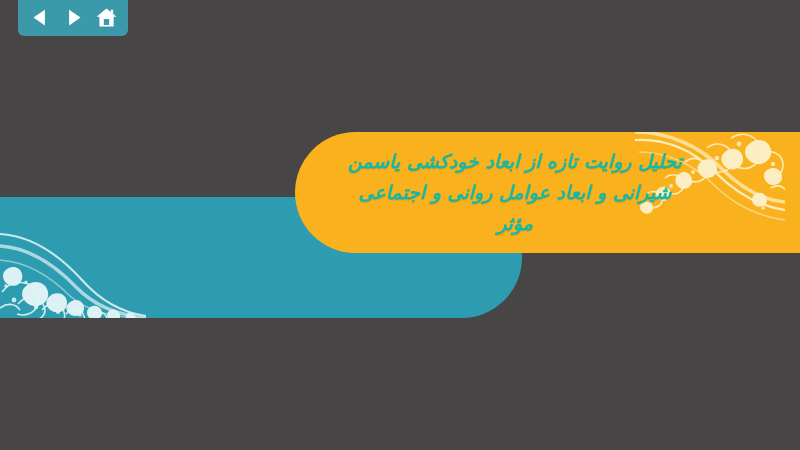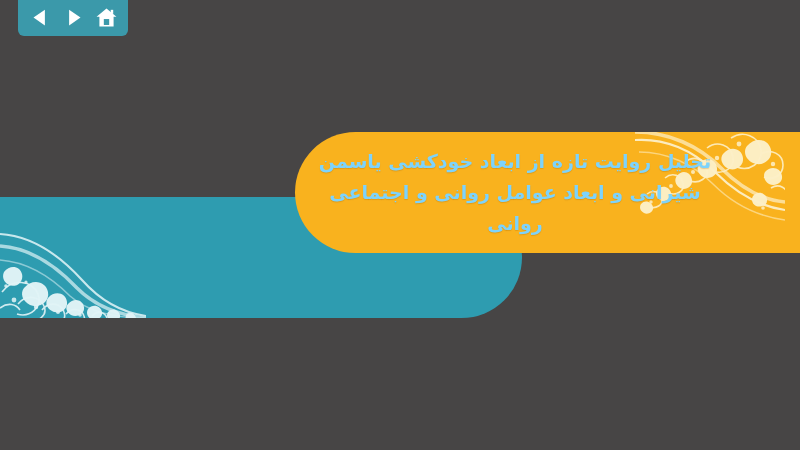--- a/index.html
+++ b/index.html
@@ -89,27 +89,28 @@
     left: 300px;
     top: 134px;
     width: 430px;
     height: 117px;
     z-index: 30;
     display: flex;
     flex-direction: column;
     align-items: center;
     justify-content: center;
     direction: rtl;
-    color: #7dd3fc;
+    color: #14b8a6;
     font-size: 19px;
     font-weight: bold;
     line-height: 1.62;
     text-align: center;
     text-shadow: 0 1px 1px rgba(140,80,0,0.22);
     pointer-events: none;
+    font-style: italic;
   }
   #slide-title .tline { white-space: nowrap; }
 </style>
 </head>
 <body>
 
 <div id="slide-root">
 
   <div id="teal-banner">
     <svg id="teal-ornament" viewBox="0 0 146 118" preserveAspectRatio="none">
@@ -180,21 +181,21 @@
         <circle cx="16" cy="70" r="1.7"></circle>
         <circle cx="138" cy="32" r="2.2"></circle>
         <circle cx="128" cy="76" r="1.8"></circle>
       </g>
     </svg>
   </div>
 
   <div id="slide-title">
     <span class="tline">تحلیل روایت تازه از ابعاد خودکشی یاسمن</span>
     <span class="tline">شیرانی و ابعاد عوامل روانی و اجتماعی</span>
-    <span class="tline">روانی</span>
+    <span class="tline">مؤثر</span>
   </div>
 
   <div id="nav-bar">
     <div class="nav-btn">
       <svg viewBox="0 0 24 24" width="21" height="21">
         <polygon points="17,3 17,21 4,12" fill="#ffffff"></polygon>
       </svg>
     </div>
     <div class="nav-btn">
       <svg viewBox="0 0 24 24" width="21" height="21">

